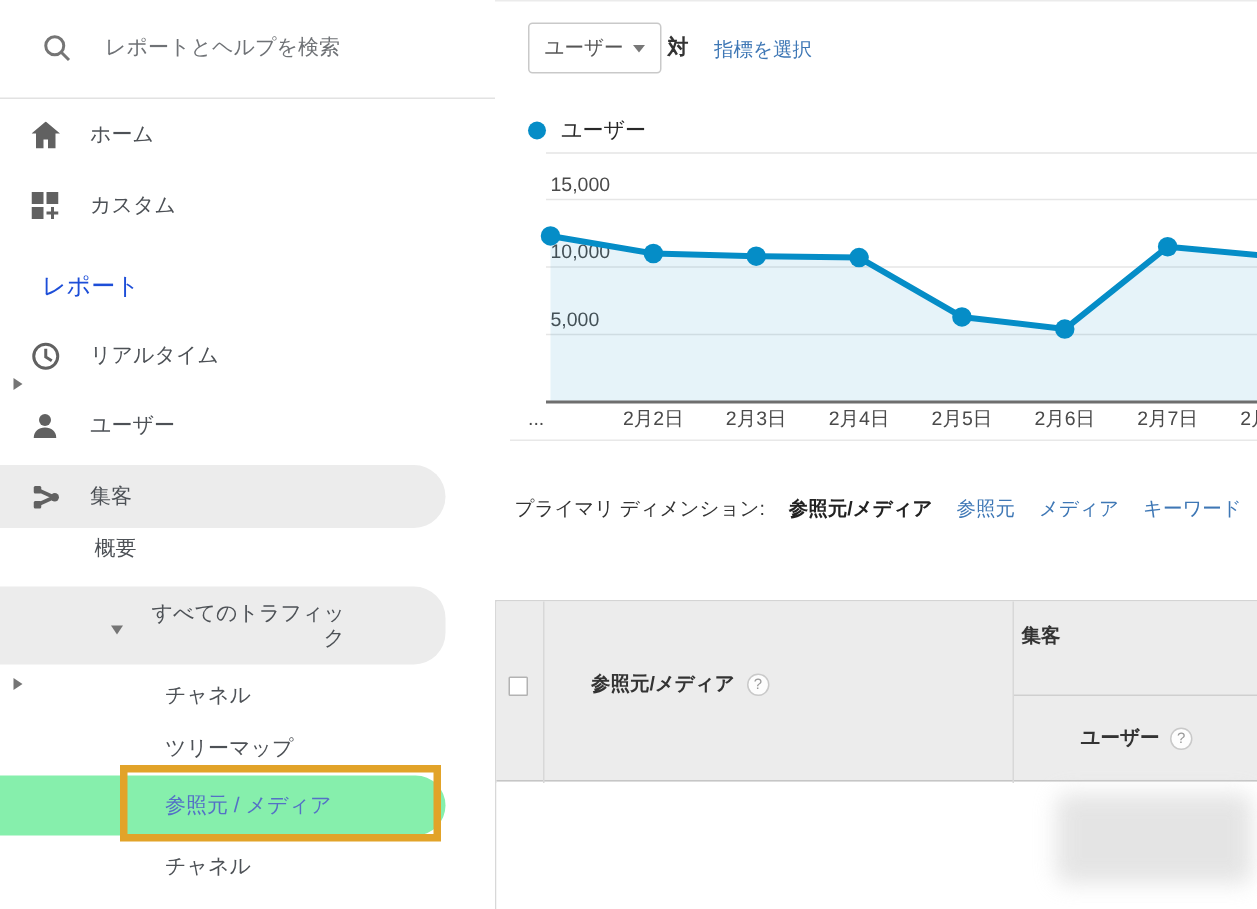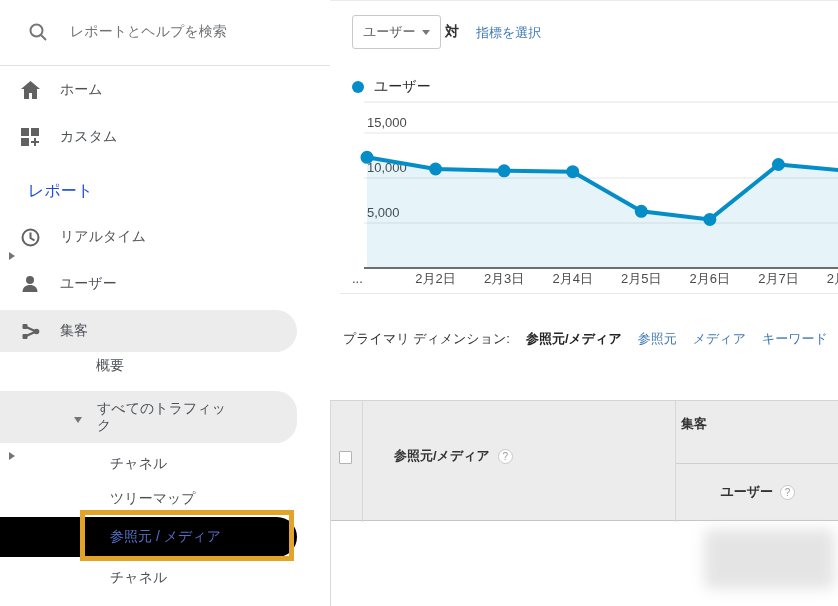--- a/index.html
+++ b/index.html
@@ -2,36 +2,36 @@
 <html><head>
 <meta charset="utf-8">
 <style>
   * { margin:0; padding:0; box-sizing:border-box; }
   html,body { width:838px; height:606px; background:#fff;
     font-family:"Liberation Sans","DejaVu Sans",sans-serif; overflow:hidden; }
   .app { position:relative; width:838px; height:606px; background:#fff; overflow:hidden; }
 
   
   .sidebar { position:absolute; left:0; top:0; width:330px; height:606px; background:#fff; }
-  .srow { position:absolute; left:0; display:flex; align-items:center; color:#4d5156; font-size:14px; cursor:pointer; }
+  .srow { position:absolute; left:0; display:flex; align-items:center; color:#4d5156; font-size:14px; cursor:pointer;text-align:right; }
   .search-row { top:12px; height:40px; width:297px; padding-left:28px; color:#757575; }
   .search-row .stext { margin-left:22px; color:#6f7276; }
   .side-divider { position:absolute; left:0; top:65px; width:330px; height:1px; background:#e2e2e2; }
   .nav-item { width:297px; padding-left:20px; }
   .tri { width:0; height:0; display:inline-block; }
   .tri-right { border-top:4.5px solid transparent; border-bottom:4.5px solid transparent; border-left:6px solid #757575; }
   .tri-down { border-left:4.5px solid transparent; border-right:4.5px solid transparent; border-top:6px solid #757575; }
   .nav-tri { position:absolute; left:9px; }
   .nav-icon { width:20px; height:20px; margin-right:20px; flex:0 0 20px; display:flex; align-items:center; justify-content:center; }
   .section-label { position:absolute; left:28px; top:181px; font-size:16px; color:#1d4ed8; }
   .pill { background:#ececec; border-radius:0 21px 21px 0; }
-  .sub2 { padding-left:96px; width:297px; }
+  .sub2 { padding-left:63px; width:297px; }
   .sub3 { padding-left:110px; width:297px; }
   .alltraffic-text { padding-left:97px; width:230px; line-height:17px; font-size:14px; color:#4d5156; }
-  .selected-pill { position:absolute; left:0; top:517px; width:297px; height:40px; background:#000000; border-radius:0 20px 20px 0; display:flex; align-items:center; padding-left:110px; color:#5470c6; font-size:14px; cursor:pointer; }
+  .selected-pill { position:absolute; left:0; top:517px; width:297px; height:40px; background:#86efac; border-radius:0 20px 20px 0; display:flex; align-items:center; padding-left:110px; color:#5470c6; font-size:14px; cursor:pointer; }
   .annotation-box { position:absolute; left:80px; top:510px; width:214px; height:51px; border:5px solid #e2a329; z-index:5; }
 
   
   .main { position:absolute; left:330px; top:0; width:508px; height:606px; border-top:1px solid #ebebeb; overflow:hidden; }
   .metric-row { position:absolute; left:0; top:14px; width:508px; height:34px; }
   .metric-btn { position:absolute; left:22px; top:0; width:89px; height:34px; background:#fff; border:1px solid #c9c9c9; border-radius:3px; display:flex; align-items:center; justify-content:space-between; padding:0 10px; font-size:13px; color:#555; cursor:pointer; }
   .caret-down { width:0; height:0; border-left:4px solid transparent; border-right:4px solid transparent; border-top:5px solid #777; }
   .vs-label { position:absolute; left:115px; top:8px; font-size:14px; font-weight:bold; color:#333; }
   .select-metric { position:absolute; left:146px; top:9px; font-size:13px; color:#3e77b5; cursor:pointer;text-align:right; }
   .legend { position:absolute; left:22px; top:77px; display:flex; align-items:center; }

